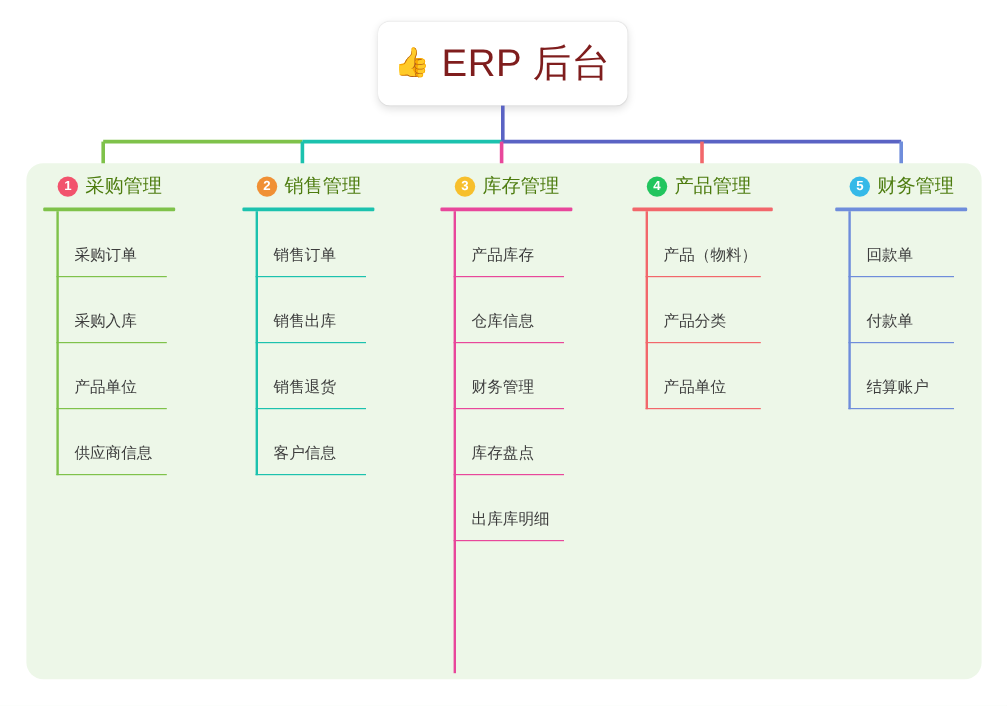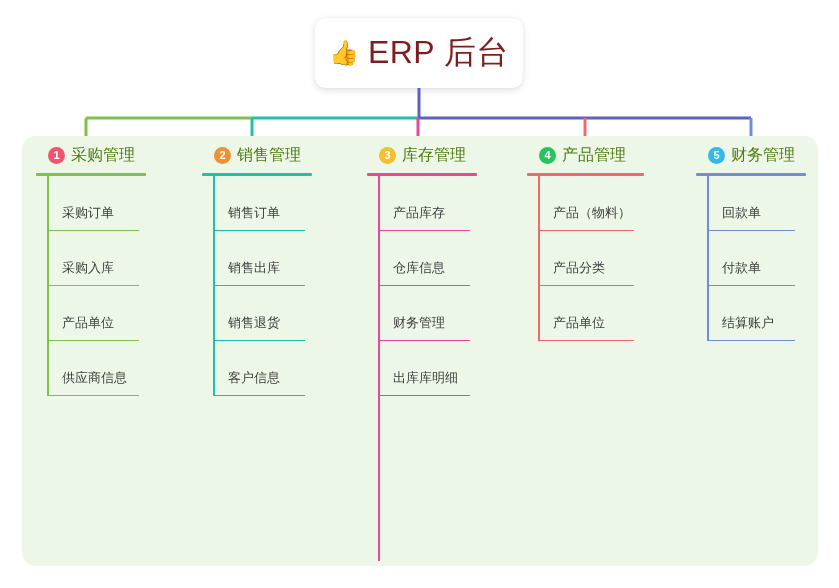--- a/index.html
+++ b/index.html
@@ -227,20 +227,24 @@
           </div>
           <div class="child">
             <span class="child-label">仓库信息</span>
             <div class="child-rule" style="background: rgb(232, 71, 155); width: 92px;"></div>
           </div>
           <div class="child">
             <span class="child-label">财务管理</span>
             <div class="child-rule" style="background: rgb(232, 71, 155); width: 92px;"></div>
           </div>
           <div class="child">
+            <span class="child-label">库存盘点</span>
+            <div class="child-rule" style="background: rgb(232, 71, 155); width: 92px;"></div>
+          </div>
+          <div class="child">
             <span class="child-label">出库库明细</span>
             <div class="child-rule" style="background: rgb(232, 71, 155); width: 92px;"></div>
           </div>
         </div>
       </div>
       <div class="column" style="left: 527px;">
         <div class="col-head">
           <span class="badge" style="background: rgb(34, 197, 94);">4</span>
           <span class="col-title">产品管理</span>
         </div>

